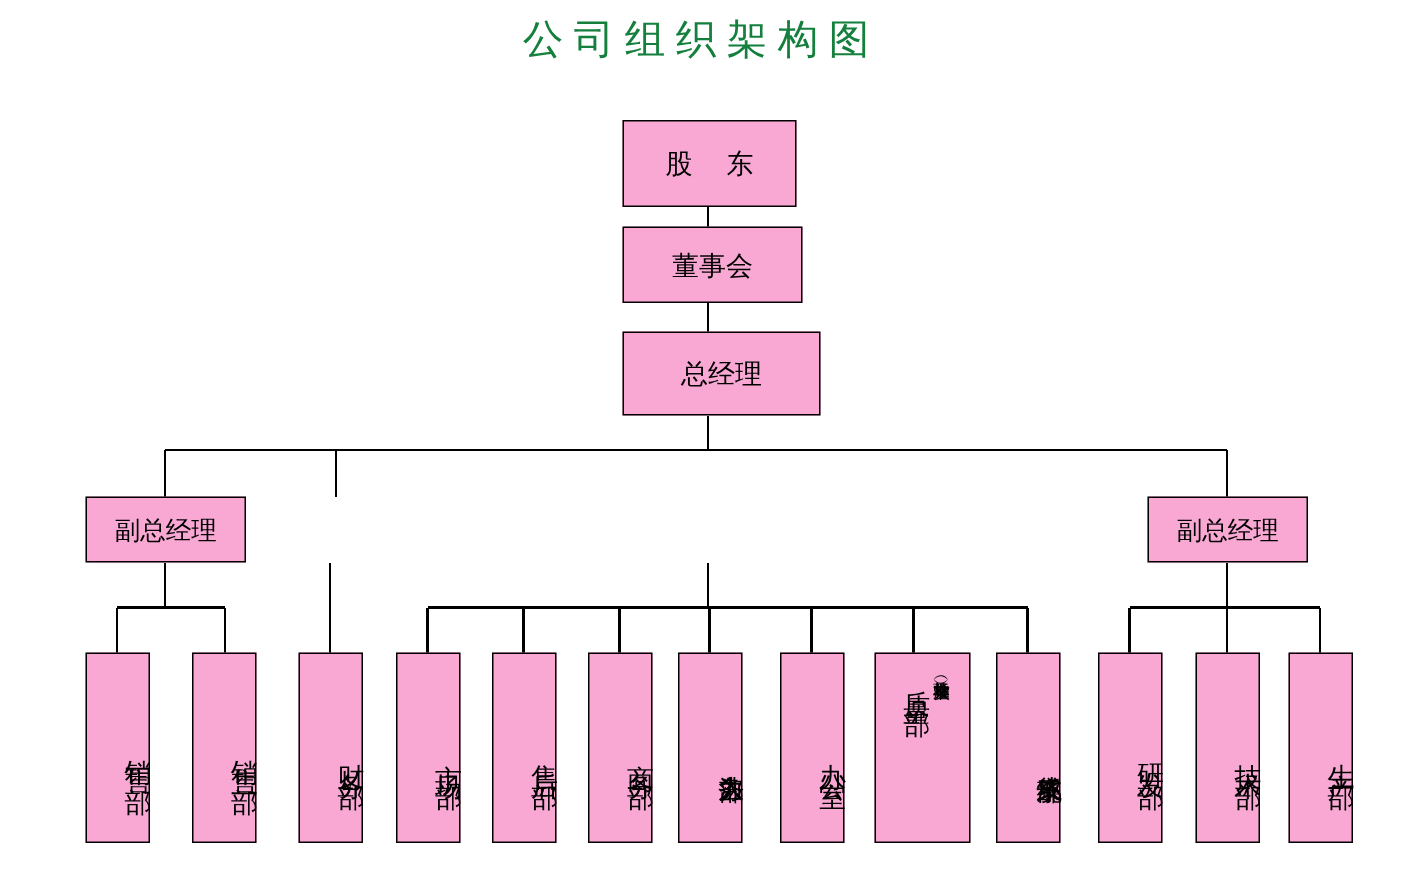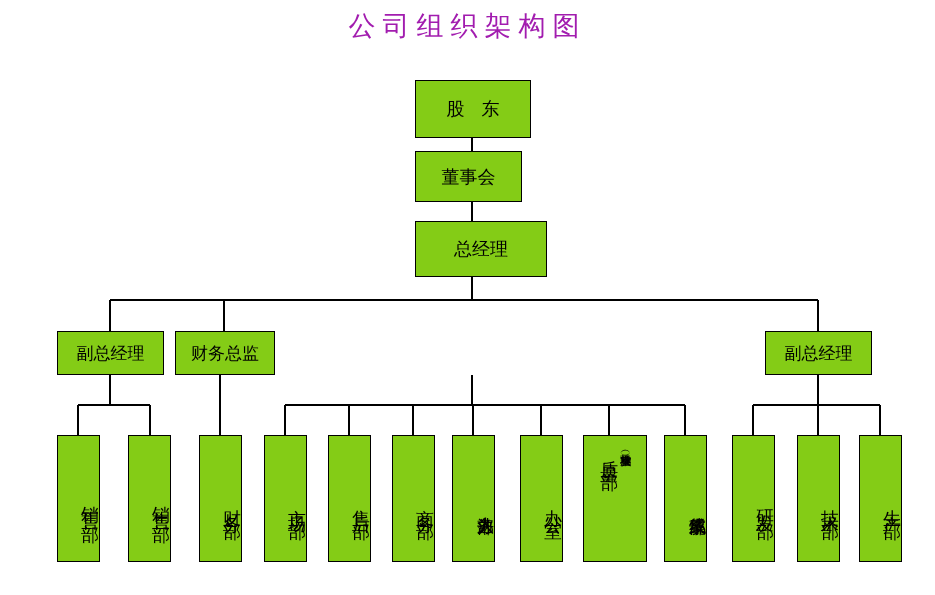--- a/index.html
+++ b/index.html
@@ -20,40 +20,41 @@
   }
   #chart-title {
     position: absolute;
     left: 0;
     top: 8px;
     width: 935px;
     text-align: center;
     font-size: 27px;
     letter-spacing: 7px;
     font-weight: normal;
-    color: #a21caf;
+    color: #15803d;
     white-space: nowrap;
   }
   #connectors {
     position: absolute;
     left: 0;
     top: 0;
     width: 935px;
     height: 595px;
     pointer-events: none;
   }
   .node {
     position: absolute;
     box-sizing: border-box;
     border: 1.4px solid #000000;
-    background: #84cc16;
+    background: #f9a8d4;
     display: flex;
     align-items: center;
     justify-content: center;
     color: #000000;
+    font-family: Liberation Mono, monospace;
   }
   
   .node.horiz {
     font-size: 18px;
   }
   .node.horiz.spaced {
     letter-spacing: 6px;
     text-indent: 6px;
   }
   
@@ -140,27 +141,26 @@
       <line x1="818" y1="375" x2="818" y2="405"></line>
       <line x1="753" y1="405" x2="880" y2="405"></line>
       <line x1="753" y1="405" x2="753" y2="435"></line>
       <line x1="818" y1="405" x2="818" y2="435"></line>
       <line x1="880" y1="405" x2="880" y2="435"></line>
     </g>
   </svg>
 
   <div class="node horiz spaced" style="left:415px; top:80px; width:116px; height:58px;">股 东</div>
 
-  <div class="node horiz" style="left:415px; top:151px; width:107px; height:51px;">董事会</div>
+  <div class="node horiz" style="left:415px; top:151px; width:120px; height:51px;">董事会</div>
 
   <div class="node horiz" style="left:415px; top:221px; width:132px; height:56px;">总经理</div>
 
   <div class="node horiz" style="left:57px; top:331px; width:107px; height:44px; font-size:17px;">副总经理</div>
 
-  <div class="node horiz" style="left:175px; top:331px; width:100px; height:44px; font-size:17px;">财务总监</div>
 
   <div class="node horiz" style="left:765px; top:331px; width:107px; height:44px; font-size:17px;">副总经理</div>
 
   <div class="node vert loose" style="left:57px; top:435px; width:43px; height:127px;">销售一部</div>
 
   <div class="node vert loose" style="left:128px; top:435px; width:43px; height:127px;">销售二部</div>
 
   <div class="node vert loose" style="left:199px; top:435px; width:43px; height:127px;">财务部</div>
 
   <div class="node vert loose" style="left:264px; top:435px; width:43px; height:127px;">市场部</div>

